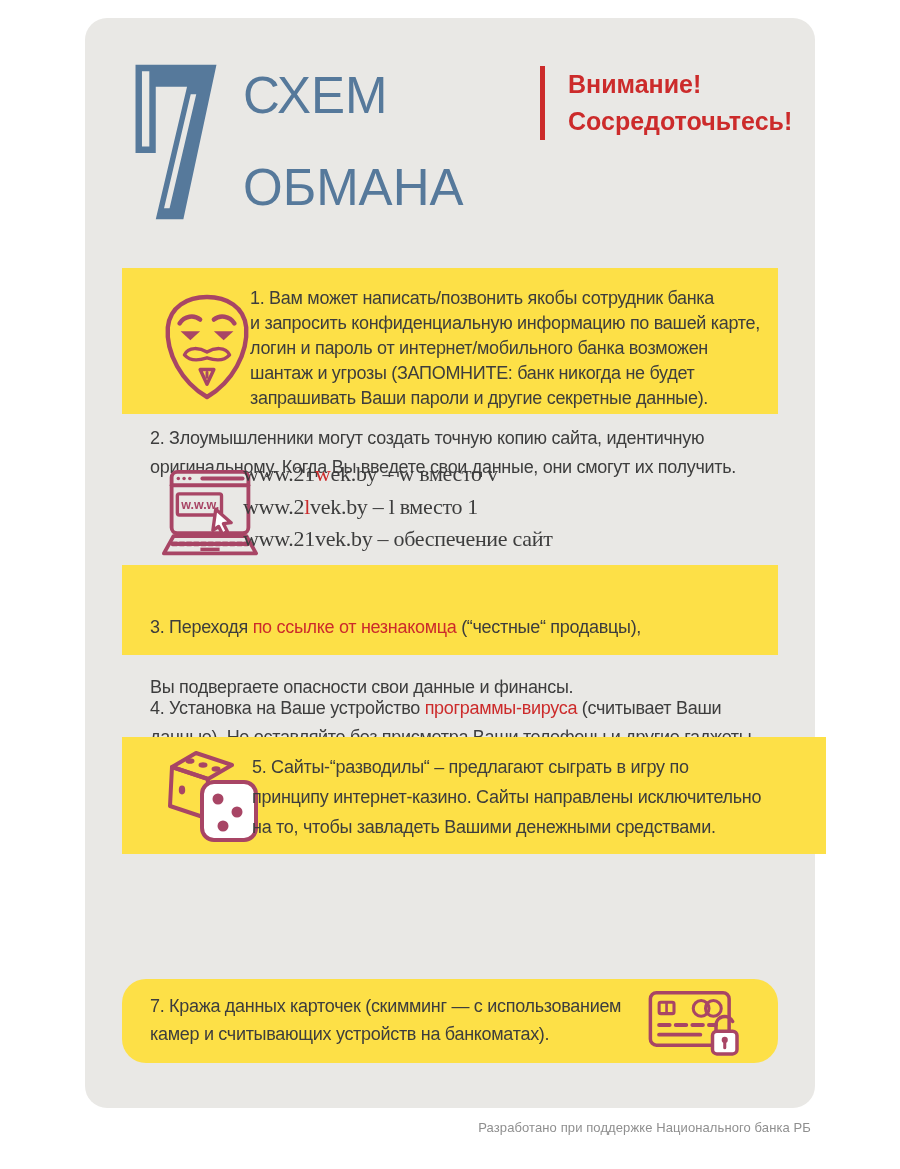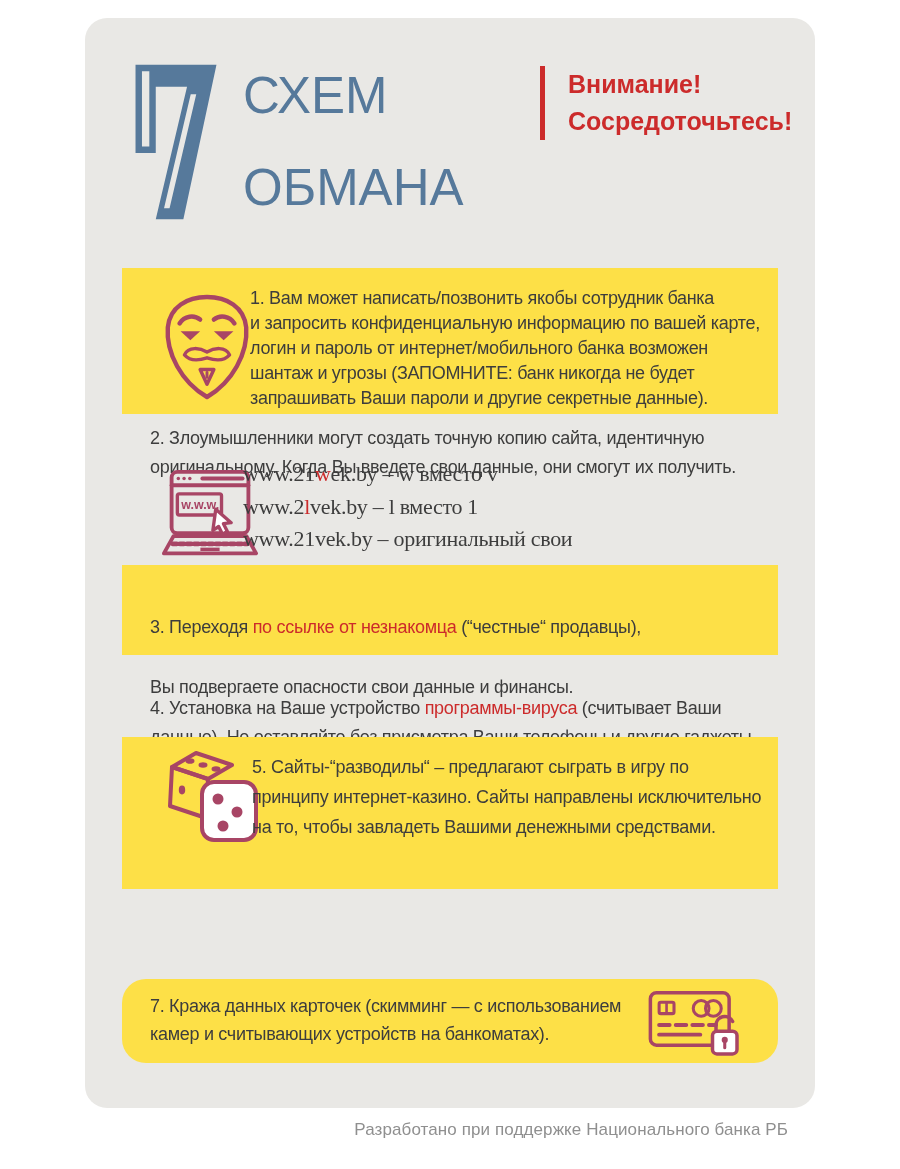--- a/index.html
+++ b/index.html
@@ -26,22 +26,22 @@
     font-size:51px;line-height:92px;color:#56799b;
     letter-spacing:0px;font-weight:400;
   }
   .warning{
     position:absolute;left:540px;top:66px;
     border-left:5px solid #cc2b2b;padding-left:23px;
     font-size:25px;line-height:37px;font-weight:700;color:#cc2b2b;
   }
   .wwwline{font-size:22px;line-height:32.5px;color:#3d3d3d;letter-spacing:-0.3px;}
   .footer{
-    position:absolute;top:1120px;right:112px;
-    font-size:17px;color:#8f8f8f;letter-spacing:0.1px;
+    position:absolute;top:1120px;right:89px;
+    font-size:13px;color:#8f8f8f;letter-spacing:0.1px;
   }
   svg{display:block;}
 </style>
 </head>
 <body>
 
 <div class="page">
 
   <div class="poster"></div>
 
@@ -91,36 +91,36 @@
     <text x="26" y="44" font-size="13" font-weight="bold" fill="#a84565" stroke="none" font-family="Liberation Sans, DejaVu Sans, sans-serif">w.w.w.</text>
     <path d="M62,44 L78,58 L70,59 L74,67 L69,70 L65,62 L59,66 Z" fill="#ffffff" stroke-width="3.5"></path>
     <path d="M8,90 L18,72 L94,72 L104,90 Z"></path>
     <line x1="17" y1="80" x2="95" y2="80" stroke-width="5" stroke-dasharray="4.5,3"></line>
     <rect x="46" y="84" width="20" height="3.5" fill="#a84565" stroke="none"></rect>
   </svg>
 
   <div class="abs" style="left:243px;top:458px;font-family:Liberation Serif, serif;">
     <div class="wwwline"><span>www.21</span><span class="red">w</span><span>ek.by – w вместо v</span></div>
     <div class="wwwline"><span>www.2</span><span class="red">l</span><span>vek.by – l вместо 1</span></div>
-    <div class="wwwline"><span>www.21vek.by – оригинальный свои</span><span class="red"></span><span></span></div>
+    <div class="wwwline"><span>www.21vek.by – обеспечение сайт</span><span class="red"></span><span></span></div>
   </div>
 
   <div class="card" style="top:565px;height:90px;">
     <div class="abs t" style="left:28px;top:17px;line-height:30px;">
       <div><span>3. Переходя </span><span class="red">по ссылке от незнакомца</span><span> (“честные“ продавцы),</span></div>
       <div>Вы подвергаете опасности свои данные и финансы.</div>
     </div>
   </div>
 
   <div class="abs t" style="left:150px;top:664px;line-height:29.5px;">
     <span>4. Установка на Ваше устройство </span><span class="red">программы-вируса</span><span> (считывает Ваши
 данные). Не оставляйте без присмотра Ваши телефоны и другие гаджеты.</span>
   </div>
 
-  <div class="card" style="top:737px;height:152px;">
+  <div class="card" style="top:737px;height:117px;padding-left:48px;">
     <svg class="abs" style="left:38px;top:11px;" width="100" height="100" viewBox="0 0 100 100" fill="none" stroke="#a84565" stroke-width="4" stroke-linecap="round" stroke-linejoin="round">
       <path d="M36,5 L72,17 L48,31 L12,19 Z"></path>
       <path d="M12,19 L48,31 L46,70 L10,58 Z"></path>
       <ellipse cx="30" cy="13" rx="4.5" ry="2.8" fill="#a84565" stroke="none"></ellipse>
       <ellipse cx="43" cy="17" rx="4.5" ry="2.8" fill="#a84565" stroke="none"></ellipse>
       <ellipse cx="56" cy="21" rx="4.5" ry="2.8" fill="#a84565" stroke="none"></ellipse>
       <ellipse cx="22" cy="42" rx="3.2" ry="4.4" fill="#a84565" stroke="none"></ellipse>
       <rect x="42" y="34" width="54" height="58" rx="12" fill="#ffffff"></rect>
       <circle cx="58" cy="51" r="5.5" fill="#a84565" stroke="none"></circle>
       <circle cx="77" cy="64" r="5.5" fill="#a84565" stroke="none"></circle>

